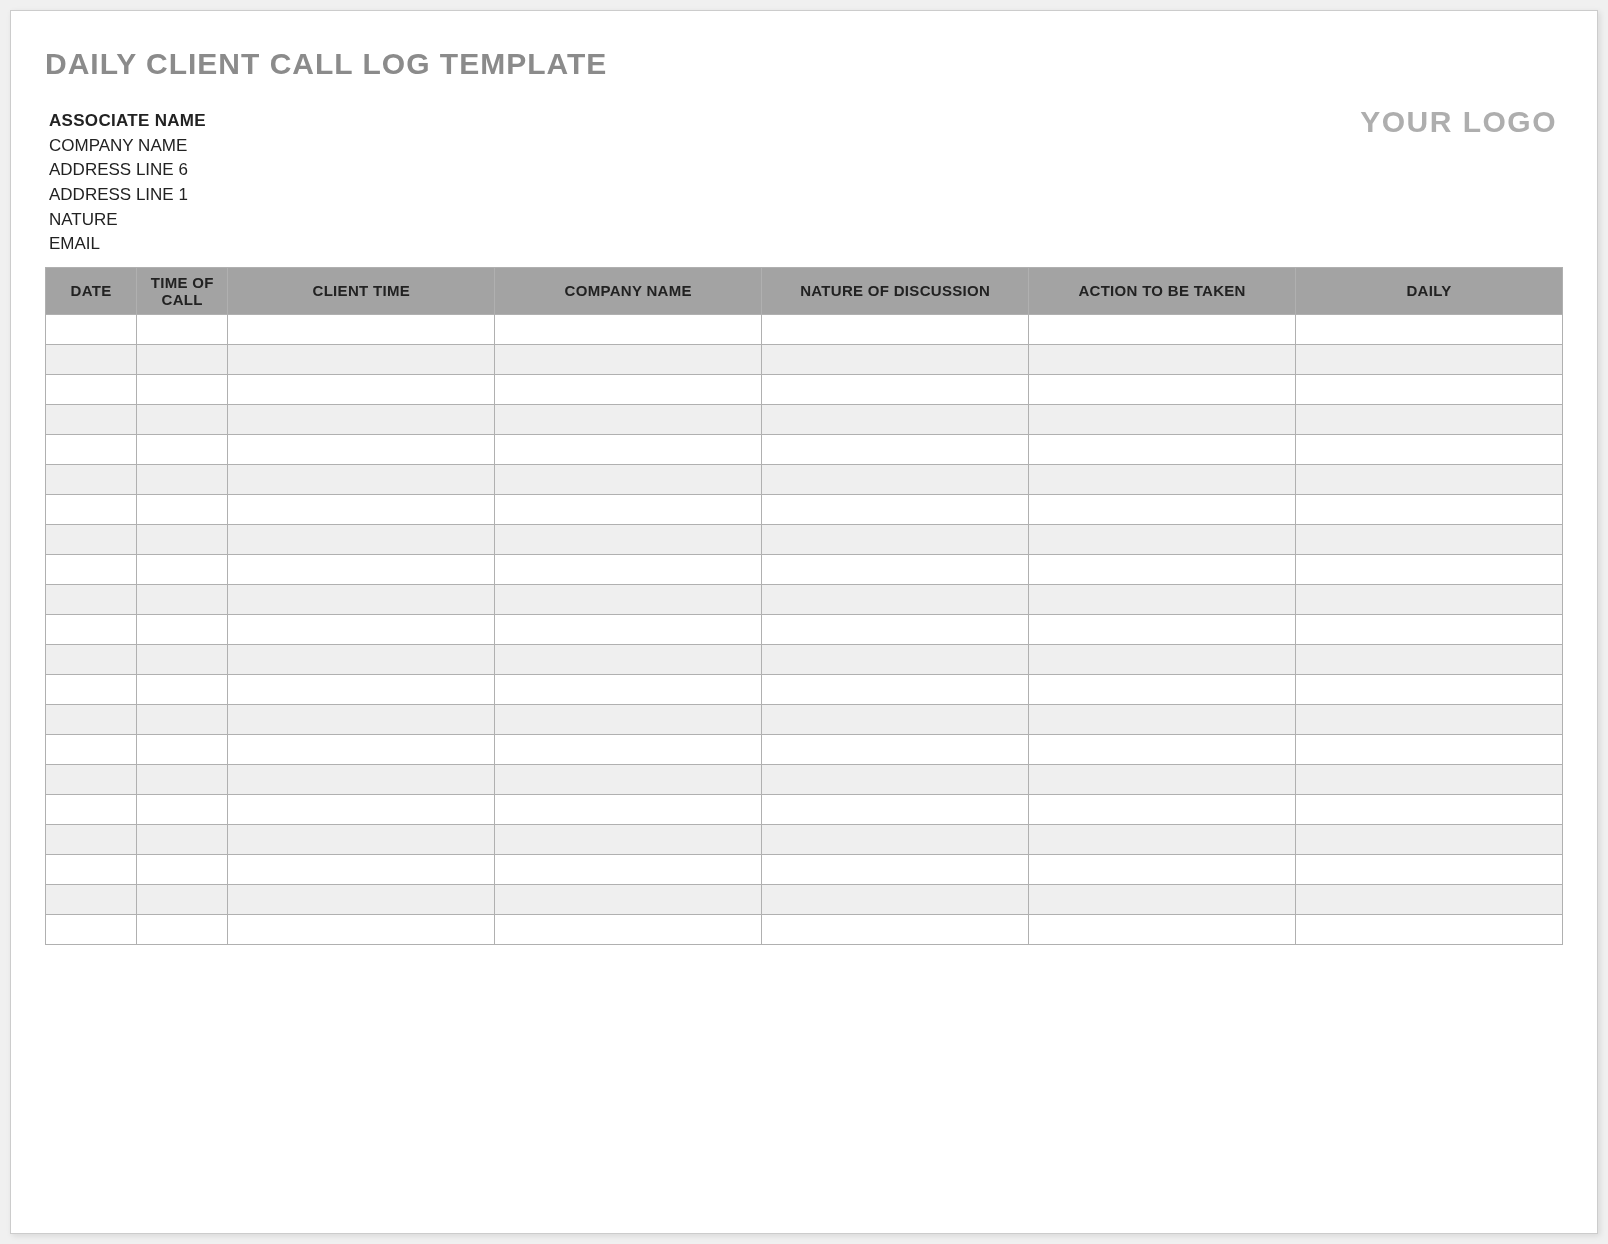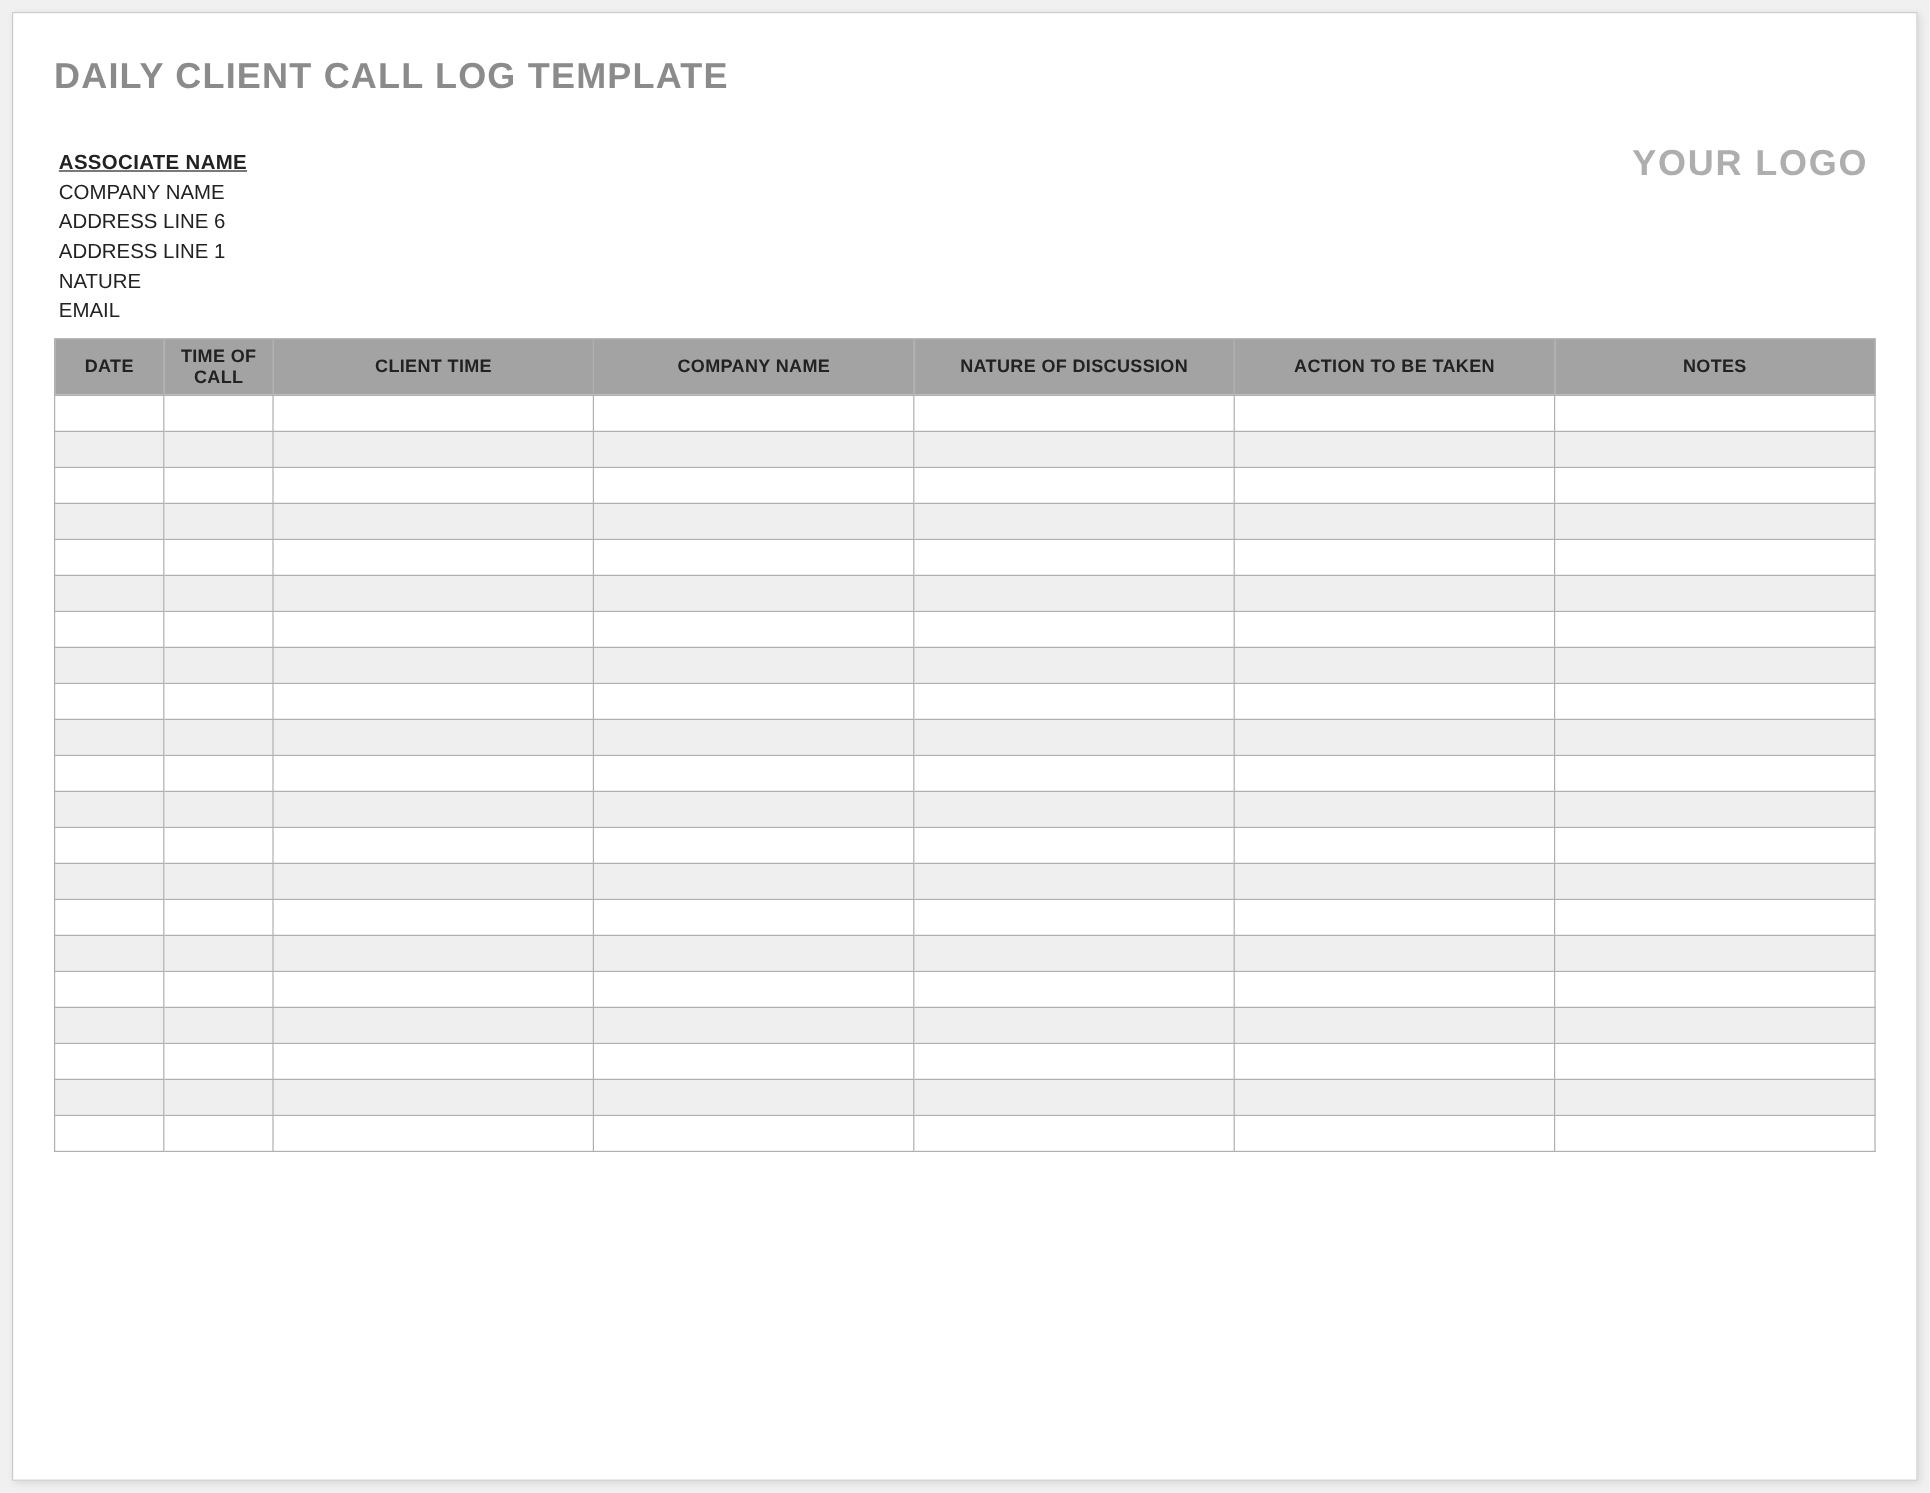--- a/index.html
+++ b/index.html
@@ -20,38 +20,37 @@
       border: 1px solid #cccccc;
       box-shadow: 2px 2px 6px rgba(0,0,0,0.1);
       padding: 36px 34px 30px 34px;
       position: relative;
     }
     .title {
       font-size: 30px;
       font-weight: bold;
       color: #8b8b8b;
       letter-spacing: 1px;
-      margin-bottom: 43px;
+      margin-bottom: 28px;
     }
     .header-row {
       display: flex;
       justify-content: space-between;
       align-items: flex-start;
       margin-bottom: 10px;
     }
     .associate-block {
       font-size: 17px;
       line-height: 1.45;
       color: #222;
       padding-left: 4px;
     }
     .associate-name {
       font-weight: bold;
       letter-spacing: 0.3px;
-      text-decoration: underline;
     }
     .logo {
       font-size: 30px;
       font-weight: bold;
       color: #aeaeae;
       letter-spacing: 1.5px;
       margin-top: -4px;
       padding-right: 6px;
     }
     table {
@@ -119,21 +118,21 @@
       <col class="col-notes">
     </colgroup>
     <thead>
       <tr>
         <th>DATE</th>
         <th>TIME OF CALL</th>
         <th>CLIENT TIME</th>
         <th>COMPANY NAME</th>
         <th>NATURE OF DISCUSSION</th>
         <th>ACTION TO BE TAKEN</th>
-        <th>NOTES</th>
+        <th>DAILY</th>
       </tr>
     </thead>
     <tbody id="table-body">
     <tr>
           <td></td>
           <td></td>
           <td></td>
           <td></td>
           <td></td>
           <td></td>

